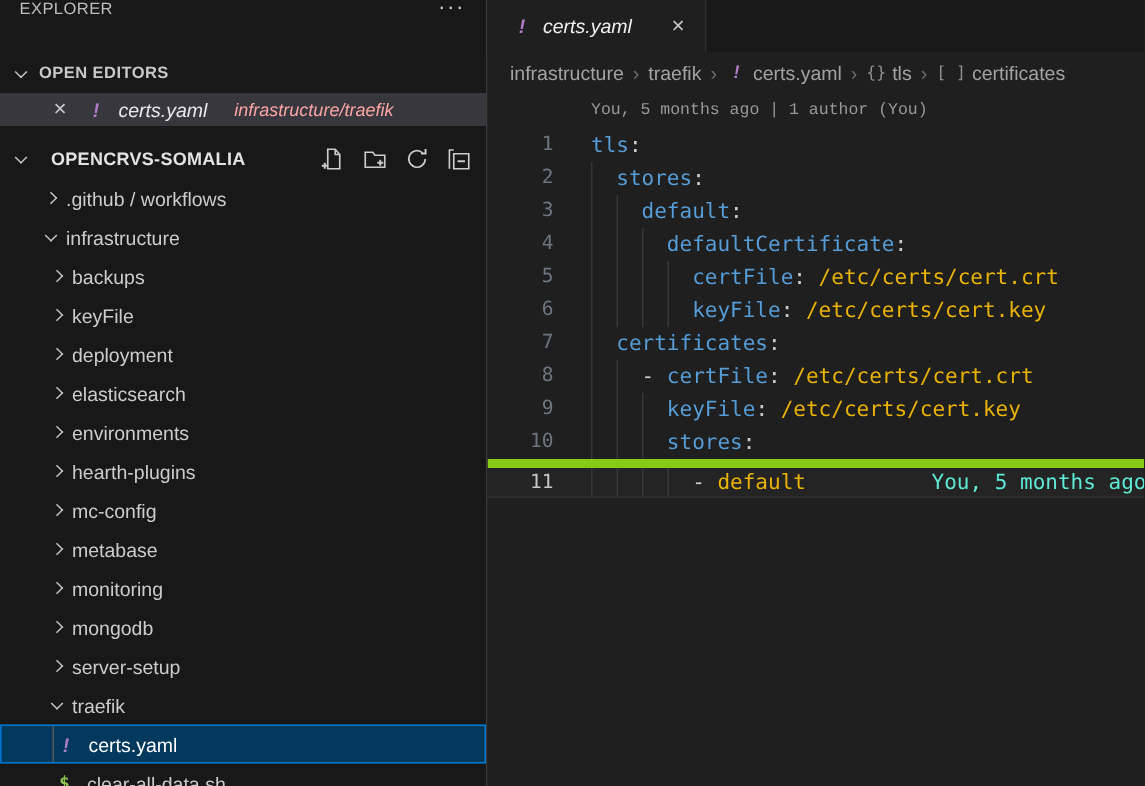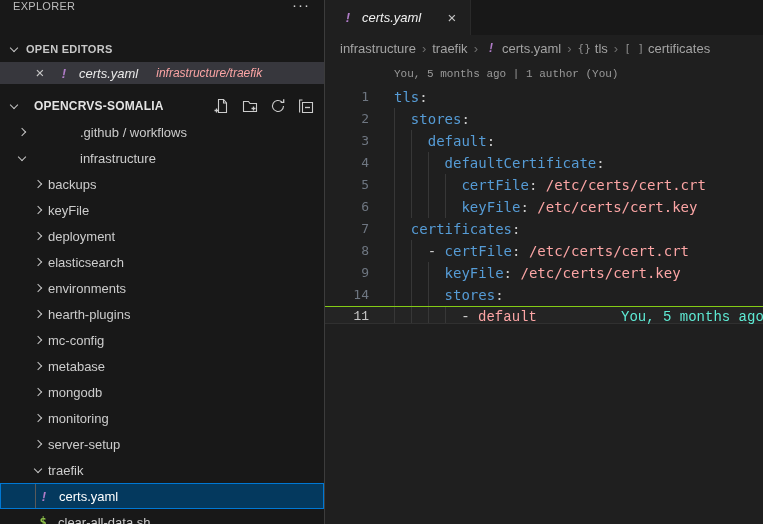--- a/index.html
+++ b/index.html
@@ -22,21 +22,21 @@
   .open-item .yicon { margin-left:10px; }
   .oe-name { font-style:italic; color:#e9e9e9; margin-left:8px; }
   .oe-desc { font-style:italic; color:#fca5a5; font-size:12px; margin-left:18px; white-space:nowrap; }
   .root-row { height:26px; margin-top:9px; display:flex; align-items:center; padding-left:8px; }
   .root-label { font-size:12px; font-weight:bold; color:#e3e3e3; letter-spacing:.2px; margin-left:12px; }
   .root-actions { margin-left:auto; display:flex; gap:12px; margin-right:10px; }
   .act-icon { width:16px; height:16px; cursor:pointer; }
   .act-icon svg { width:16px; height:16px; stroke:#cccccc; fill:none; stroke-width:1.1; }
   .tree { position:relative; }
   .trow { height:26px; display:flex; align-items:center; font-size:13px; color:#cccccc; position:relative; cursor:pointer; }
-  .trow.lvl1 { padding-left:16px;gap:48px; }
+  .trow.lvl1 { padding-left:28px; }
   .trow.lvl2 { padding-left:32px; }
   .trow.lvl3 { padding-left:37px; }
   .trow.file.lvl2, .trow.file.lvl3 { padding-left:36px; }
   .tlabel { margin-left:2px; white-space:nowrap; }
   .trow.file .tlabel { margin-left:8px; }
   .trow.sel { background:#04395e; border:1px solid #0078d4; color:#ffffff; }
   .tree-guide { position:absolute; left:34px; top:0; bottom:0; width:1px; background:#5a5a5a; }
   .shicon { color:#8dc149; font-weight:bold; font-size:12px; width:14px; text-align:center; font-family:"DejaVu Sans Mono", monospace; }
 
   
@@ -48,27 +48,27 @@
   .tab-close { margin-left:auto; color:#c5c5c5; font-size:15px; width:16px; text-align:center; cursor:pointer; }
   .crumbs { height:26px; display:flex; align-items:center; padding-left:15px; font-size:13px; color:#a3a3a3; white-space:nowrap; overflow:hidden; }
   .crumb { display:flex; align-items:center; cursor:pointer; flex:0 0 auto; }
   .crumb-sep { color:#6e6e6e; margin:0 6px; font-size:13px; flex:0 0 auto; }
   .crumb .yicon { font-size:12px; margin-right:4px; }
   .crumb-sym { color:#8f8f8f; font-family:"DejaVu Sans Mono", monospace; font-size:11px; margin-right:4px; }
 
   .code { position:relative; font-family:"DejaVu Sans Mono", monospace; font-size:14px; color:#cccccc; }
   .codelens { height:25px; padding:7px 0 0 69px; font-family:Liberation Mono, monospace; font-size:11px; color:#999999; cursor:pointer; }
   .cl { position:relative; height:22px; line-height:22px; padding-left:69px; white-space:pre; }
-  .cl.cur { background:#242424; border-top:1px solid #84cc16; border-bottom:1px solid #303030; height:18px; line-height:20px;font-family:Liberation Mono, monospace; }
+  .cl.cur { background:#242424; border-top:6px solid #84cc16; border-bottom:1px solid #303030; height:26px; line-height:20px; }
   .ln { position:absolute; left:0; top:0; width:44px; text-align:right; color:#6e7681; font-size:13px; }
   .cl.cur .ln { color:#c6c6c6; }
   .guide { position:absolute; top:0; bottom:0; width:1px; background:#373737; }
   .tk-k { color:#569cd6; }
   .tk-p { color:#cccccc; }
-  .tk-s { color:#fca5a5; }
+  .tk-s { color:#eab308; }
   .tk-w { }
   .blame { position:absolute; left:264px; top:0; color:#5eead4; white-space:nowrap;margin-left:32px; }
 </style>
 </head>
 <body>
 
 <div class="app">
 
   <aside class="sidebar">
     <div class="sb-title">
@@ -157,25 +157,25 @@
         <div class="trow lvl2">
           <span class="twist"></span>
           <span class="tlabel">mc-config</span>
         </div>
         <div class="trow lvl2">
           <span class="twist"></span>
           <span class="tlabel">metabase</span>
         </div>
         <div class="trow lvl2">
           <span class="twist"></span>
+          <span class="tlabel">monitoring</span>
+        </div>
+        <div class="trow lvl2">
+          <span class="twist"></span>
           <span class="tlabel">mongodb</span>
-        </div>
-        <div class="trow lvl2">
-          <span class="twist"></span>
-          <span class="tlabel">monitoring</span>
         </div>
         <div class="trow lvl2">
           <span class="twist"></span>
           <span class="tlabel">server-setup</span>
         </div>
         <div class="trow lvl2">
           <span class="twist exp"></span>
           <span class="tlabel">traefik</span>
         </div>
         <div class="trow lvl3 file sel">
@@ -229,19 +229,19 @@
       <div id="lines">
           <div class="cl"><span class="ln">1</span><span class="tk-k">tls</span><span class="tk-p">:</span></div>
           <div class="cl"><span class="ln">2</span><span class="guide" style="left: 69px;"></span><span class="tk-w">  </span><span class="tk-k">stores</span><span class="tk-p">:</span></div>
           <div class="cl"><span class="ln">3</span><span class="guide" style="left: 69px;"></span><span class="guide" style="left: 85.86px;"></span><span class="tk-w">    </span><span class="tk-k">default</span><span class="tk-p">:</span></div>
           <div class="cl"><span class="ln">4</span><span class="guide" style="left: 69px;"></span><span class="guide" style="left: 85.86px;"></span><span class="guide" style="left: 102.72px;"></span><span class="tk-w">      </span><span class="tk-k">defaultCertificate</span><span class="tk-p">:</span></div>
           <div class="cl"><span class="ln">5</span><span class="guide" style="left: 69px;"></span><span class="guide" style="left: 85.86px;"></span><span class="guide" style="left: 102.72px;"></span><span class="guide" style="left: 119.58px;"></span><span class="tk-w">        </span><span class="tk-k">certFile</span><span class="tk-p">:</span><span class="tk-s"> /etc/certs/cert.crt</span></div>
           <div class="cl"><span class="ln">6</span><span class="guide" style="left: 69px;"></span><span class="guide" style="left: 85.86px;"></span><span class="guide" style="left: 102.72px;"></span><span class="guide" style="left: 119.58px;"></span><span class="tk-w">        </span><span class="tk-k">keyFile</span><span class="tk-p">:</span><span class="tk-s"> /etc/certs/cert.key</span></div>
           <div class="cl"><span class="ln">7</span><span class="guide" style="left: 69px;"></span><span class="tk-w">  </span><span class="tk-k">certificates</span><span class="tk-p">:</span></div>
           <div class="cl"><span class="ln">8</span><span class="guide" style="left: 69px;"></span><span class="guide" style="left: 85.86px;"></span><span class="tk-w">    </span><span class="tk-p">- </span><span class="tk-k">certFile</span><span class="tk-p">:</span><span class="tk-s"> /etc/certs/cert.crt</span></div>
           <div class="cl"><span class="ln">9</span><span class="guide" style="left: 69px;"></span><span class="guide" style="left: 85.86px;"></span><span class="guide" style="left: 102.72px;"></span><span class="tk-w">      </span><span class="tk-k">keyFile</span><span class="tk-p">:</span><span class="tk-s"> /etc/certs/cert.key</span></div>
-          <div class="cl"><span class="ln">14</span><span class="guide" style="left: 69px;"></span><span class="guide" style="left: 85.86px;"></span><span class="guide" style="left: 102.72px;"></span><span class="tk-w">      </span><span class="tk-k">stores</span><span class="tk-p">:</span></div>
+          <div class="cl"><span class="ln">10</span><span class="guide" style="left: 69px;"></span><span class="guide" style="left: 85.86px;"></span><span class="guide" style="left: 102.72px;"></span><span class="tk-w">      </span><span class="tk-k">stores</span><span class="tk-p">:</span></div>
           <div class="cl cur"><span class="ln">11</span><span class="guide" style="left: 69px;"></span><span class="guide" style="left: 85.86px;"></span><span class="guide" style="left: 102.72px;"></span><span class="guide" style="left: 119.58px;"></span><span class="tk-w">        </span><span class="tk-p">- </span><span class="tk-s">default</span><span class="blame">You, 5 months ago v</span></div>
         </div>
     </div>
   </main>
 
 </div>
 
 </body></html>

